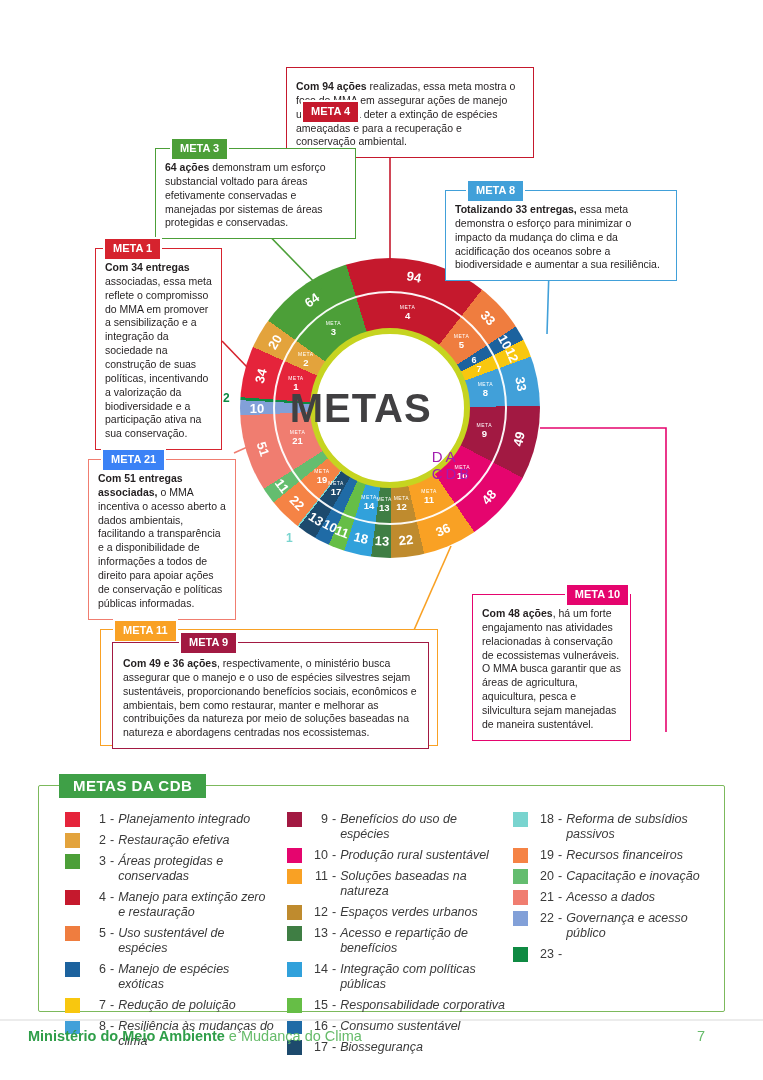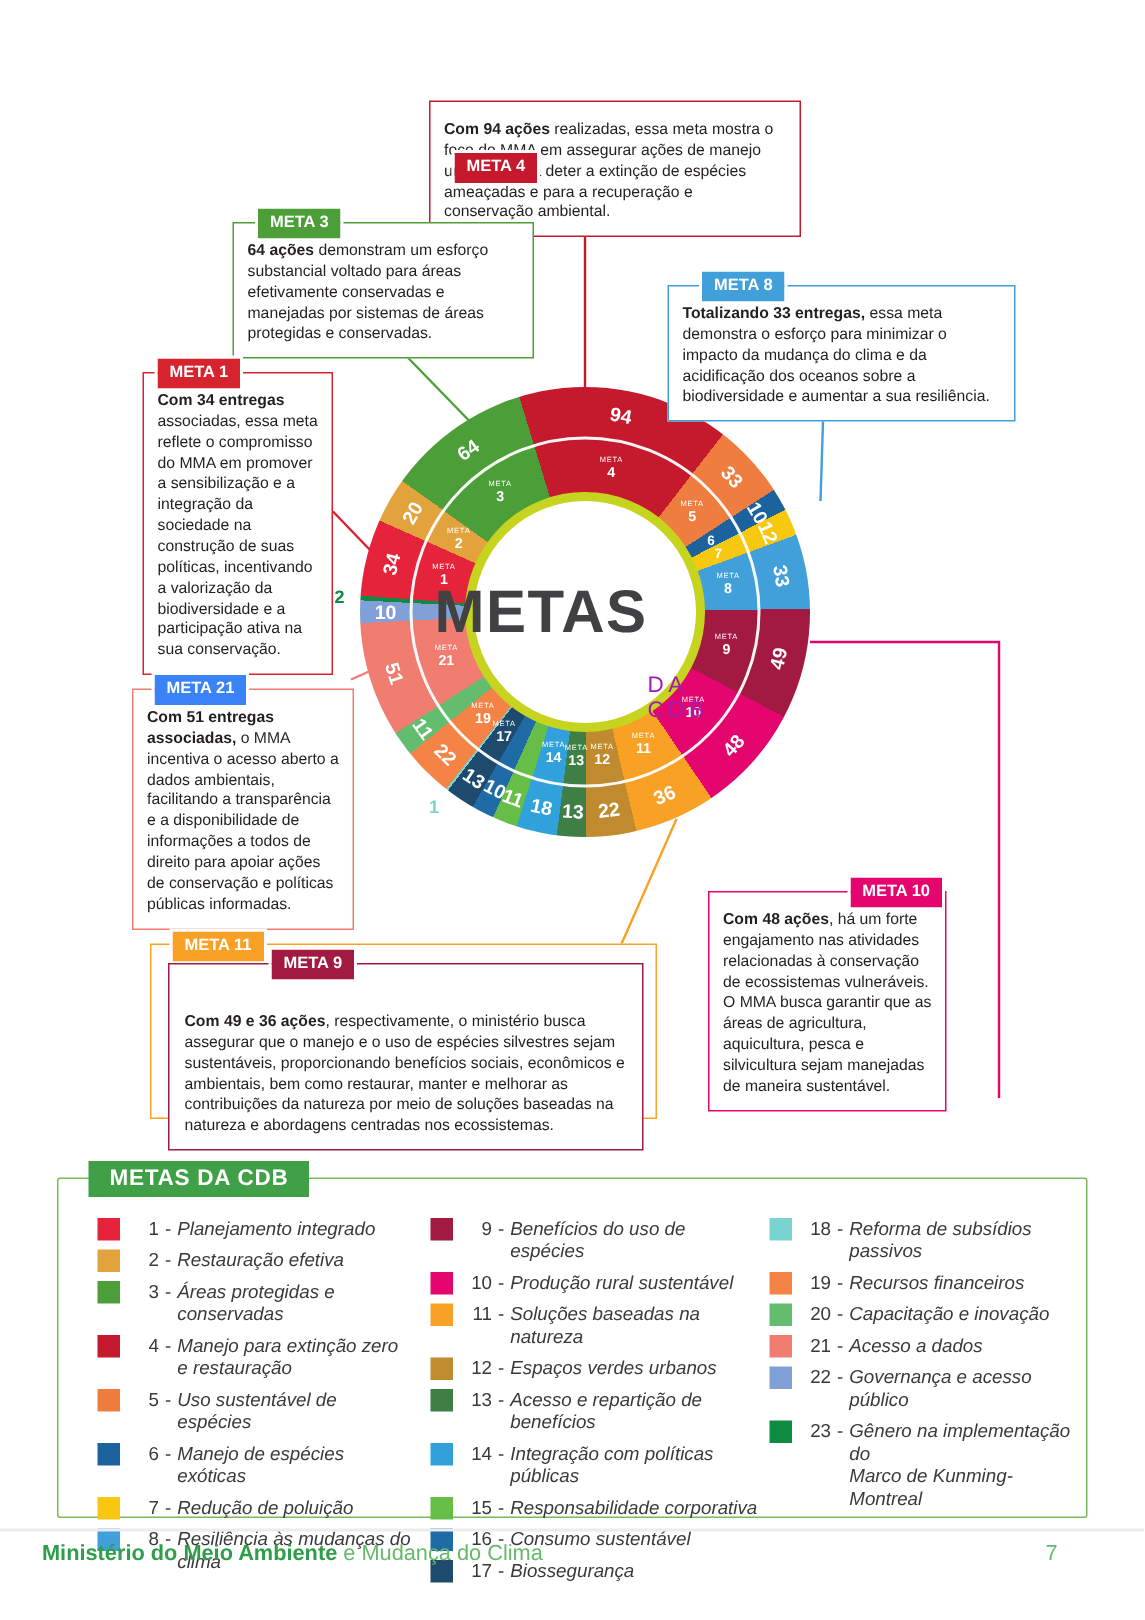--- a/index.html
+++ b/index.html
@@ -185,21 +185,21 @@
     <span class="lead">Com 51 entregas associadas,</span><span> o MMA incentiva o acesso aberto a dados ambientais, facilitando a transparência e a disponibilidade de informações a todos de direito para apoiar ações de conservação e políticas públicas informadas.</span>
   </div>
 
   <div class="callout" style="left: 472px; top: 594px; width: 159px; border-color: rgb(229, 5, 110);">
     <span class="tab" style="right: 2px; top: -10px; background: rgb(229, 5, 110);">META 10</span>
     <span class="lead">Com 48 ações</span><span>, há um forte engajamento nas atividades relacionadas à conservação de ecossistemas vulneráveis. O MMA busca garantir que as áreas de agricultura, aquicultura, pesca e silvicultura sejam manejadas de maneira sustentável.</span>
   </div>
 
   <div class="callout" style="left: 100px; top: 629px; width: 338px; height: 117px; padding: 0px; border-color: rgb(249, 161, 36);">
     <span class="tab" style="left: 14px; top: -9px; background: rgb(249, 161, 36);">META 11</span>
-    <div class="callout" style="left: 11px; top: 12px; width: 317px; padding: 32px 10px 8px; border-width: 1.4px; border-color: rgb(162, 25, 66);">
+    <div class="callout" style="left: 11px; top: 12px; width: 317px; padding: 14px 10px 8px; border-width: 1.4px; border-color: rgb(162, 25, 66);">
       <span class="tab" style="left: 68px; top: -10px; background: rgb(162, 25, 66);">META 9</span>
       <span class="lead">Com 49 e 36 ações</span><span>, respectivamente, o ministério busca assegurar que o manejo e o uso de espécies silvestres sejam sustentáveis, proporcionando benefícios sociais, econômicos e ambientais, bem como restaurar, manter e melhorar as contribuições da natureza por meio de soluções baseadas na natureza e abordagens centradas nos ecossistemas.</span>
     </div>
   </div>
 
   <div id="legend-box" style="border-color: rgb(124, 185, 92);">
     <span id="legend-title" style="background: rgb(63, 160, 71);">METAS DA CDB</span>
     <div class="lg-col c1" id="lg-col-1">
         <div class="lg-item">
           <span class="lg-swatch" style="background:#E5243B"></span>
@@ -335,22 +335,20 @@
         <div class="lg-item">
           <span class="lg-swatch" style="background:#82A0D8"></span>
           <span class="lg-num">22</span>
           <span class="lg-dash">-</span>
           <span class="lg-label">Governança e acesso público</span>
         </div>
         <div class="lg-item">
           <span class="lg-swatch" style="background:#0F8A43"></span>
           <span class="lg-num">23</span>
           <span class="lg-dash">-</span>
-          <span class="lg-label">Gênero na implementação do
-Marco de Kunming-Montreal</span>
         </div>
       </div>
   </div>
 
   <div id="footer-line"></div>
   <div id="footer">
     <span><b id="footer-bold" style="color: rgb(47, 158, 73);">Ministério do Meio Ambiente</b><span id="footer-regular" style="color: rgb(102, 187, 106);"> e Mudança do Clima</span></span>
     <span id="footer-page" style="color: rgb(102, 187, 106);">7</span>
   </div>
 

